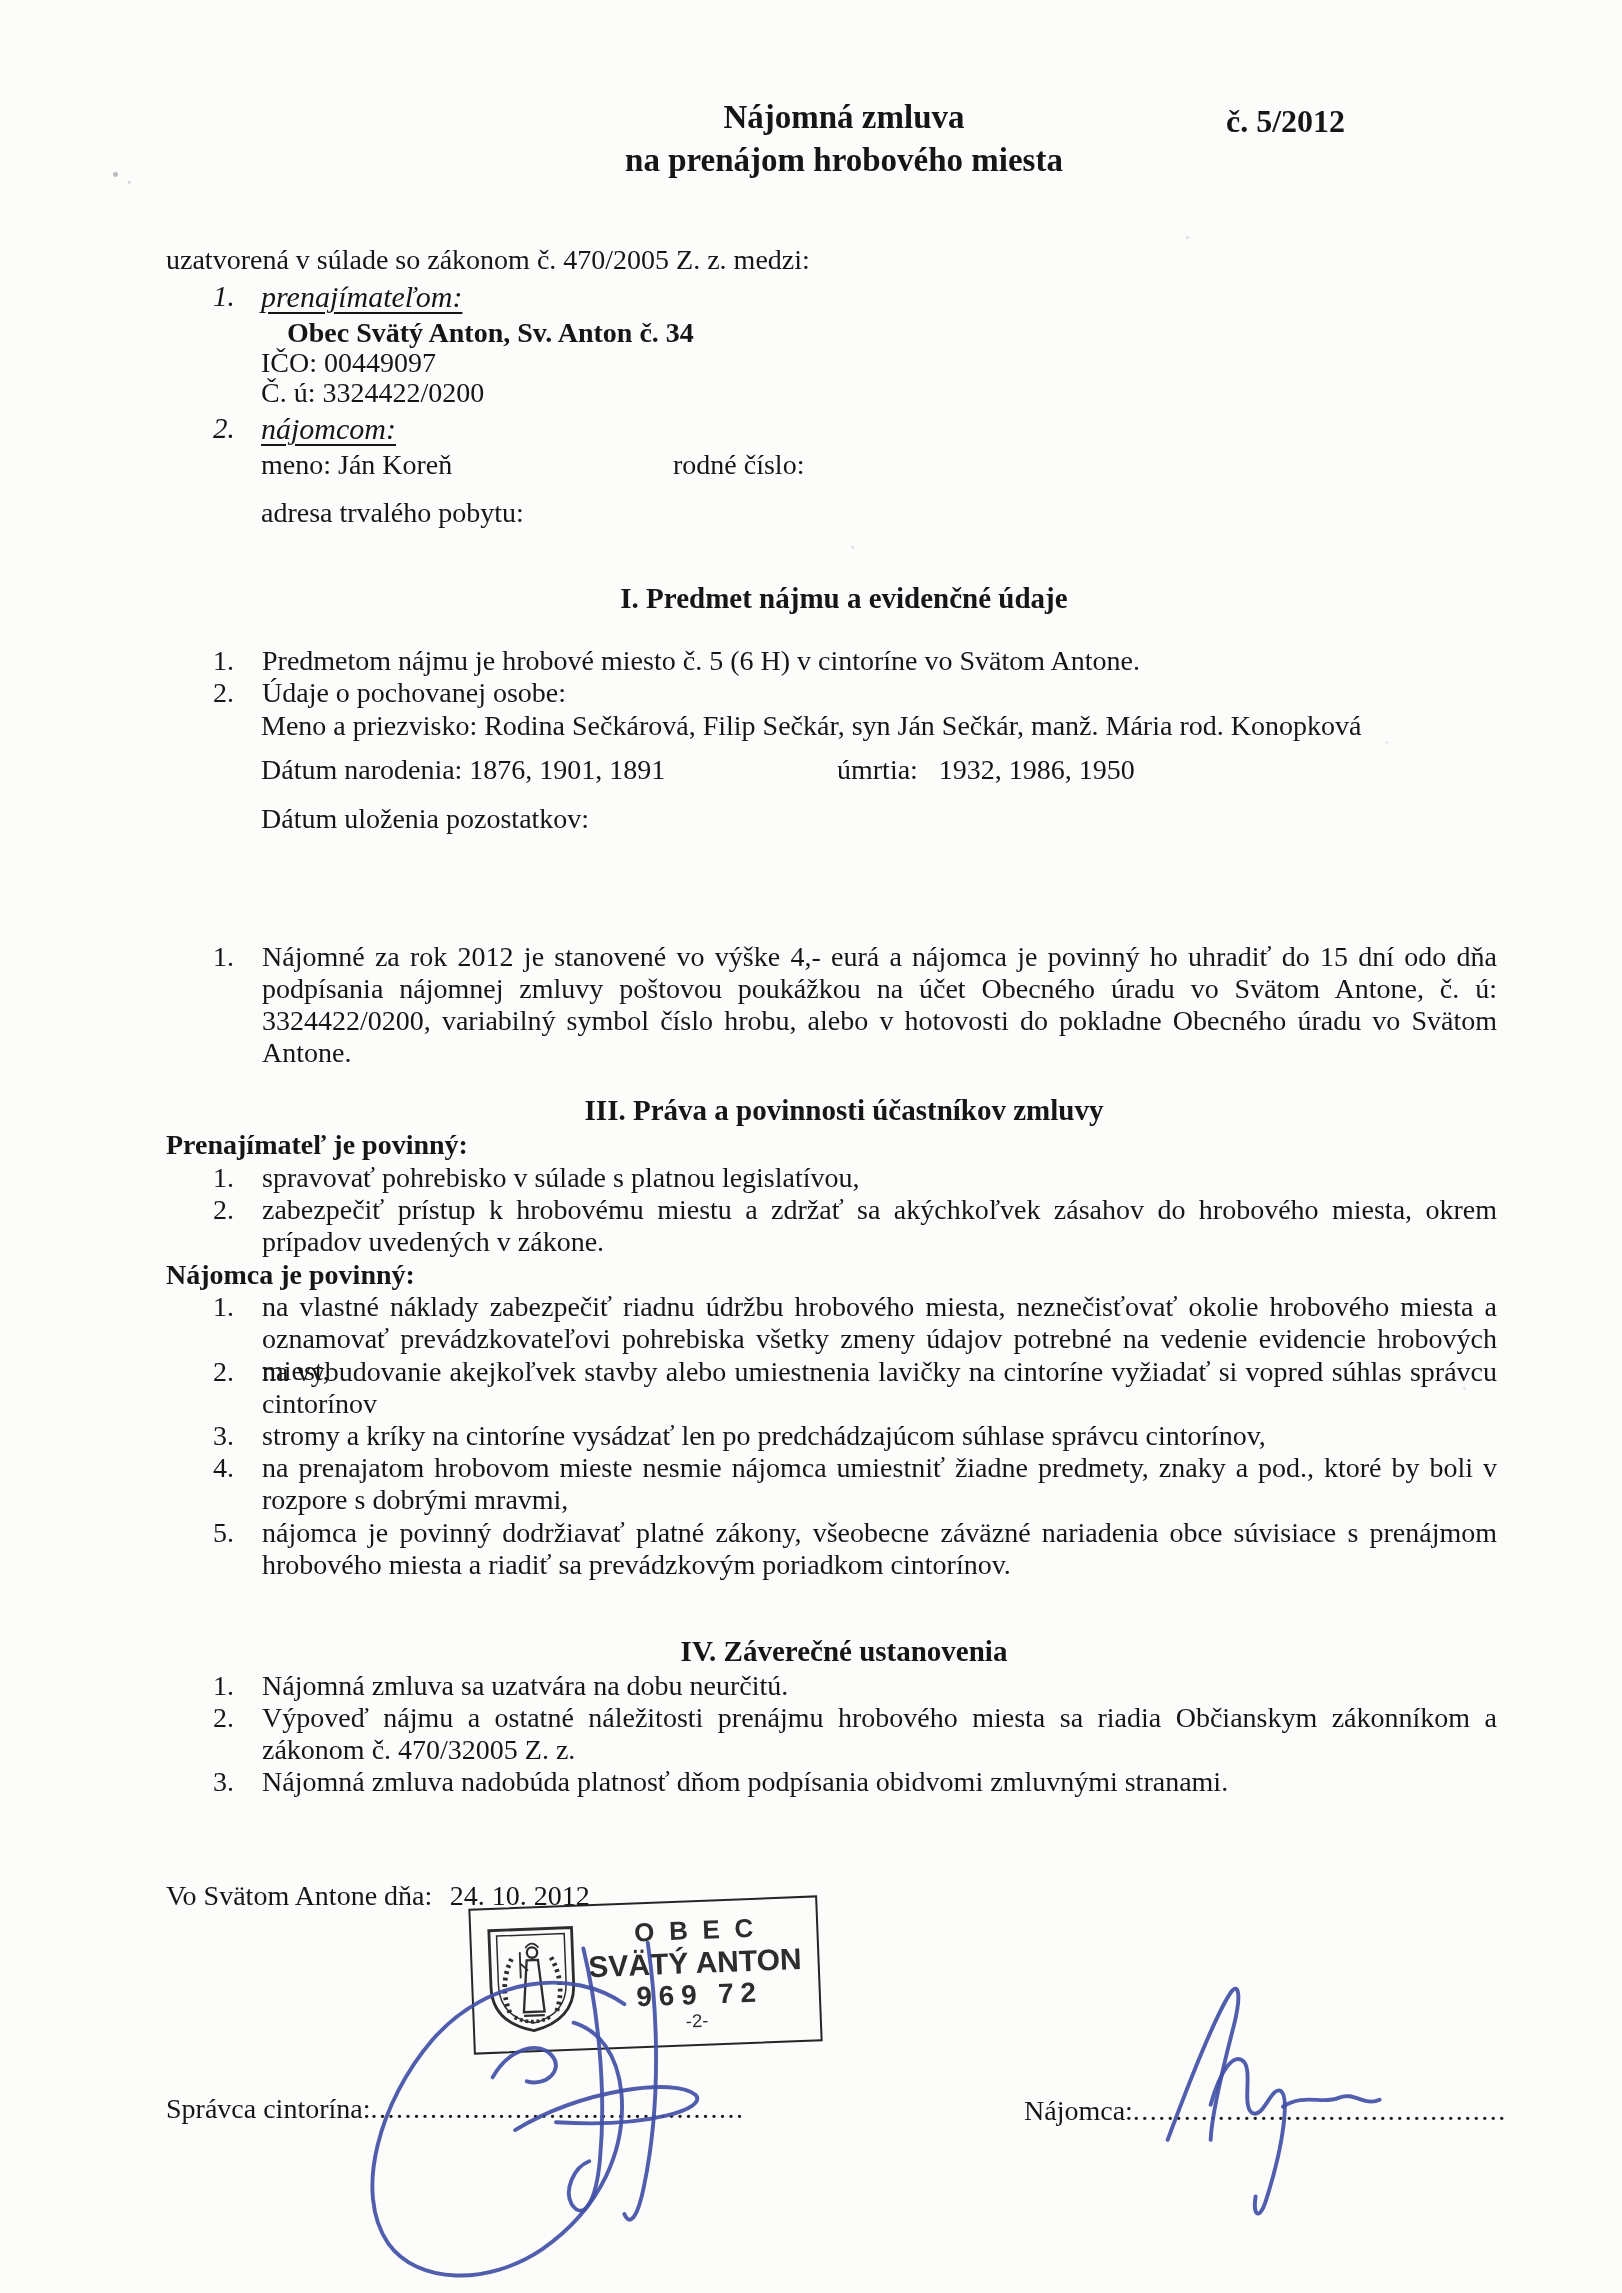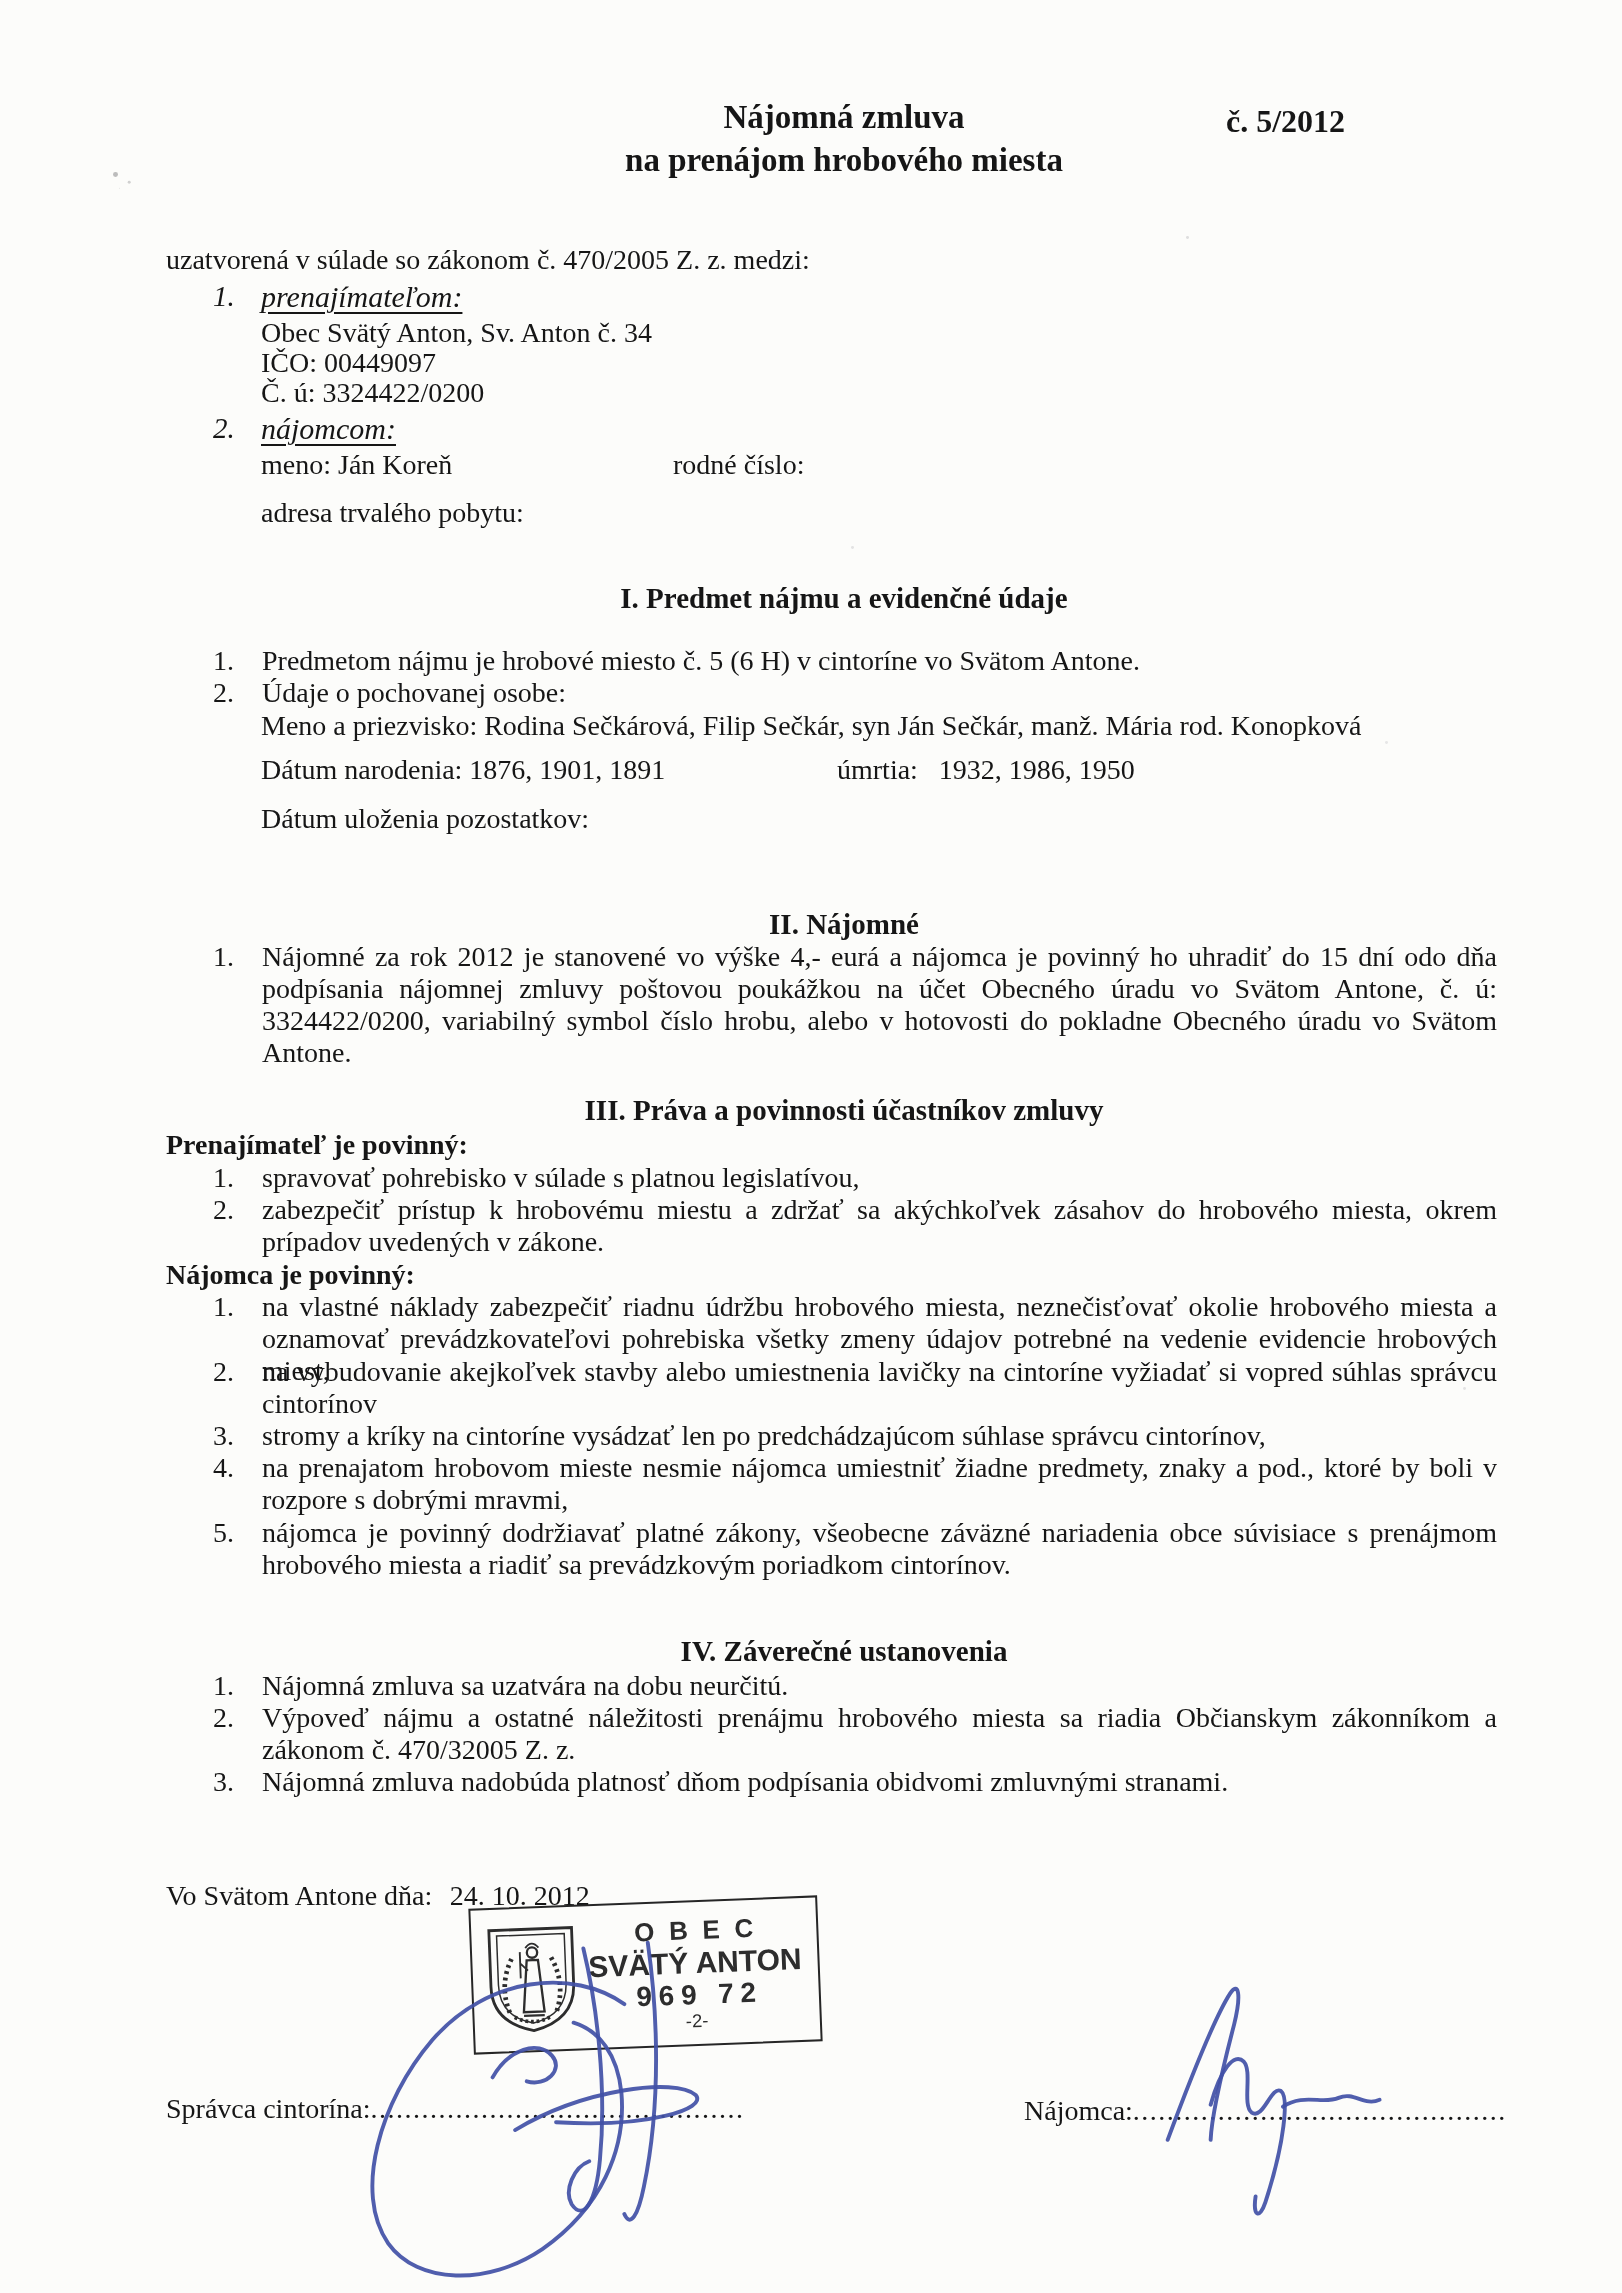--- a/index.html
+++ b/index.html
@@ -9,21 +9,21 @@
     --paper:#fcfcfa;
   }
   html,body{margin:0;padding:0;background:var(--paper);}
   .page{
     position:relative;width:1623px;height:2294px;background:var(--paper);
     font-family:"Liberation Serif","DejaVu Serif",serif;color:var(--ink);
     overflow:hidden;
   }
   .abs{position:absolute;}
   .body-text{font-size:28px;line-height:32px;}
-  .bold{font-weight:normal;}
+  .bold{font-weight:bold;margin-left:26px;}
   .title-block{left:166px;top:96px;width:1356px;text-align:center;
     font-size:33px;font-weight:bold;line-height:43px;}
   .contract-no{left:1226px;top:103px;font-size:32px;font-weight:bold;}
   .sec-heading{left:166px;width:1356px;text-align:center;font-size:29px;font-weight:bold;}
   .li{position:absolute;left:166px;width:1331px;}
   .li-num{position:absolute;left:47px;top:0;}
   .li-text{margin-left:96px;text-align:justify;text-align-last:left;}
   .plabel{font-style:italic;font-size:30px;text-decoration:underline;text-underline-offset:4.9px;text-decoration-thickness:2px;}
   .pnum{font-style:italic;font-size:29px;}
   .pre{white-space:pre-wrap;}
@@ -89,21 +89,20 @@
   </div>
   <div class="li body-text" style="top:677px;">
     <span class="li-num">2.</span>
     <div class="li-text">Údaje o pochovanej osobe:</div>
   </div>
   <div class="abs body-text" style="left:261px;top:710px;">Meno a priezvisko: Rodina Sečkárová, Filip Sečkár, syn Ján Sečkár, manž. Mária rod. Konopková</div>
   <div class="abs body-text" style="left:261px;top:754px;">Dátum narodenia: 1876, 1901, 1891</div>
   <div class="abs body-text pre" style="left:837px;top:754px;">úmrtia:   1932, 1986, 1950</div>
   <div class="abs body-text" style="left:261px;top:803px;">Dátum uloženia pozostatkov:</div>
 
-  <div class="abs sec-heading" style="top:908px;">II. Nájomné</div>
   <div class="li body-text" style="top:941px;">
     <span class="li-num">1.</span>
     <div class="li-text">Nájomné za rok 2012 je stanovené vo výške 4,- eurá  a nájomca je povinný ho uhradiť do 15 dní odo dňa podpísania nájomnej zmluvy poštovou poukážkou na účet Obecného úradu vo Svätom Antone, č. ú: 3324422/0200, variabilný symbol číslo hrobu, alebo v hotovosti do pokladne Obecného úradu vo Svätom Antone.</div>
   </div>
 
   <div class="abs sec-heading" style="top:1094px;">III. Práva a povinnosti účastníkov zmluvy</div>
   <div class="abs body-text duty-heading" style="left:166px;top:1129px;">Prenajímateľ je povinný:</div>
   <div class="li body-text" style="top:1162px;">
     <span class="li-num">1.</span>
     <div class="li-text">spravovať pohrebisko v súlade s platnou legislatívou,</div>

